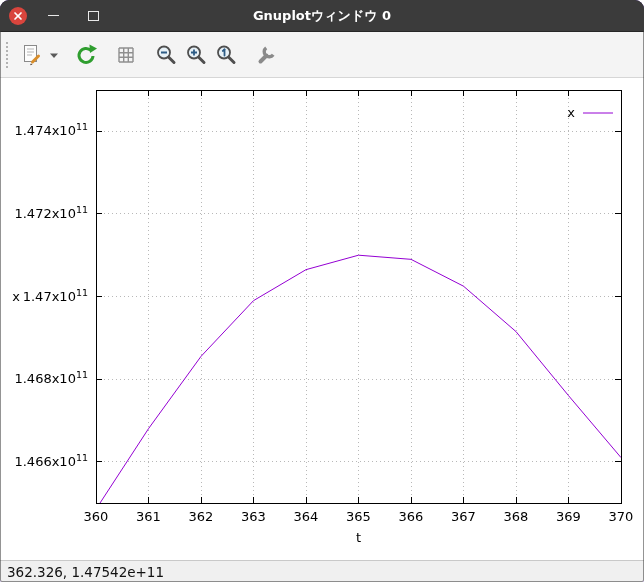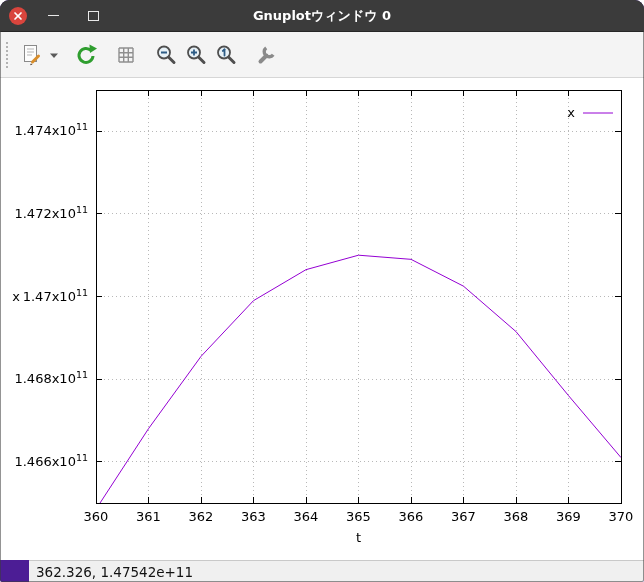--- a/index.html
+++ b/index.html
@@ -28,21 +28,21 @@
   .plot-area { flex:1 1 auto; background:#fff; position:relative; }
   .plot-area svg { display:block; }
   svg text { font-family:"DejaVu Sans", sans-serif; }
   .tlabel { font-size:13px; fill:#000; }
   .sup { font-size:9.5px; }
   .grid { stroke:#b8b8b8; stroke-width:1; stroke-dasharray:1,3; shape-rendering:crispEdges; }
   .tick { stroke:#000; stroke-width:1; shape-rendering:crispEdges; }
   .pborder { fill:none; stroke:#000; stroke-width:1; shape-rendering:crispEdges; }
 
   
-  .statusbar { height:22px; flex:0 0 22px; background:#f0f0f0; border-top:1px solid #c9c9c9; display:flex; align-items:center; padding:0 7px; font-size:13.5px; color:#111;margin-left:29px; }
+  .statusbar { height:22px; flex:0 0 22px; background:#f0f0f0; border-top:1px solid #c9c9c9; display:flex; align-items:center; padding:0 7px; font-size:13.5px; color:#111; }
 </style>
 </head>
 <body>
 
 <div class="window">
 
   <div class="titlebar">
     <button class="win-btn btn-close">
       <svg width="10" height="10" viewBox="0 0 10 10">
         <line x1="2" y1="2" x2="8" y2="8" stroke="#fff" stroke-width="1.7" stroke-linecap="round"></line>

